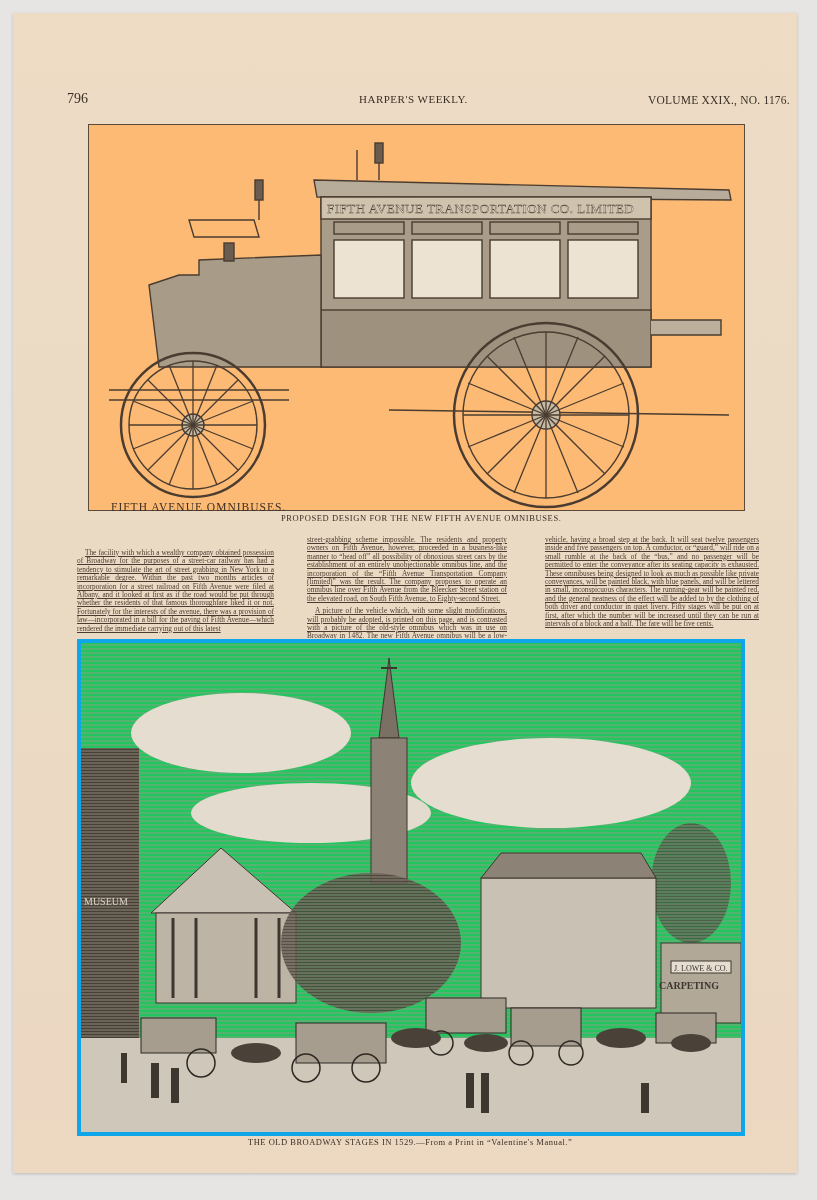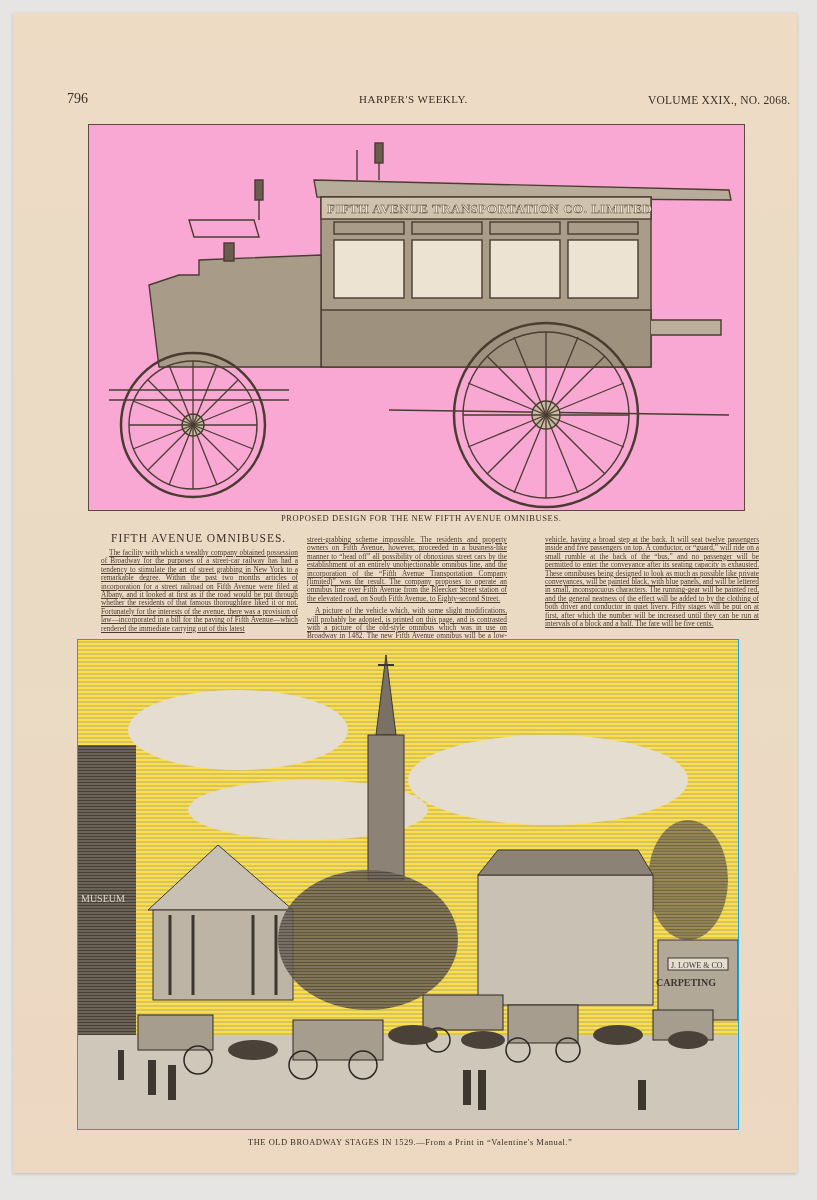--- a/index.html
+++ b/index.html
@@ -3,40 +3,40 @@
 <meta charset="utf-8">
 <style>
   html,body{margin:0;padding:0;}
   body{width:817px;height:1200px;background:#e6e5e3;position:relative;overflow:hidden;font-family:"Liberation Serif","DejaVu Serif",serif;color:#3a2f25;}
   .paper{position:absolute;left:13px;top:13px;width:784px;height:1160px;background:#ecdcc6;box-shadow:0 1px 3px rgba(0,0,0,0.18);}
   .paper:before{content:"";position:absolute;left:0;top:0;right:0;bottom:0;background:linear-gradient(180deg,#eedbc4 0%,#e9d9c3 50%,#edd6c0 100%);opacity:0.7;}
   .abs{position:absolute;}
   .page-num{left:54px;top:78px;font-size:14px;font-family:Liberation Serif, serif;}
   .masthead{left:322px;top:80px;font-size:11px;letter-spacing:0.5px;margin-left:24px;}
   .volume{left:635px;top:81px;font-size:11.5px;letter-spacing:0.2px;}
-  .frame-top{left:75px;top:111px;width:655px;height:385px;border:1px solid #5a4a3c;background:#f9a8d4;font-weight:bold;}
+  .frame-top{left:75px;top:111px;width:655px;height:385px;border:1px solid #5a4a3c;background:#fdba74;}
   .caption-top{left:268px;top:500px;font-size:8.5px;letter-spacing:0.6px;}
-  .article-title{left:98px;top:519px;font-size:11.5px;letter-spacing:1px;}
+  .article-title{left:98px;top:488px;font-size:11.5px;letter-spacing:1px;}
   .col{font-size:7.3px;line-height:8.4px;text-align:justify;color:#4a3c30;}
-  .col1{left:84px;top:532px;width:205px;}
+  .col1{left:60px;top:532px;width:205px;}
   .col2{left:290px;top:519px;width:208px;}
   .col3{left:528px;top:519px;width:222px;}
   .col p{margin:4px;text-indent:8px;text-decoration:underline;}
-  .engraving{left:64px;top:626px;width:660px;height:489px;background:#fde047;border:1px solid #0ea5e9;overflow:hidden;}
+  .engraving{left:64px;top:626px;width:660px;height:489px;background:#22c55e;border:4px solid #0ea5e9;overflow:hidden;}
   .caption-bottom{left:235px;top:1124px;font-size:8.5px;letter-spacing:0.5px;}
   svg{display:block;}
 </style>
 </head>
 <body>
 
 <div class="paper">
 
   <div class="abs page-num">796</div>
   <div class="abs masthead">HARPER'S WEEKLY.</div>
-  <div class="abs volume">VOLUME XXIX., NO. 2068.</div>
+  <div class="abs volume">VOLUME XXIX., NO. 1176.</div>
 
   <div class="abs frame-top">
     <svg width="655" height="385" viewBox="0 0 655 385">
       <g fill="none" stroke="#4a3c30" stroke-width="1.4">
 
         <path d="M225 55 L640 65 L642 75 L228 72 Z" fill="#b7ab99"></path>
 
         <rect x="232" y="72" width="330" height="170" fill="#a99d8a"></rect>
         <rect x="232" y="72" width="330" height="22" fill="#cfc3ad"></rect>
 

